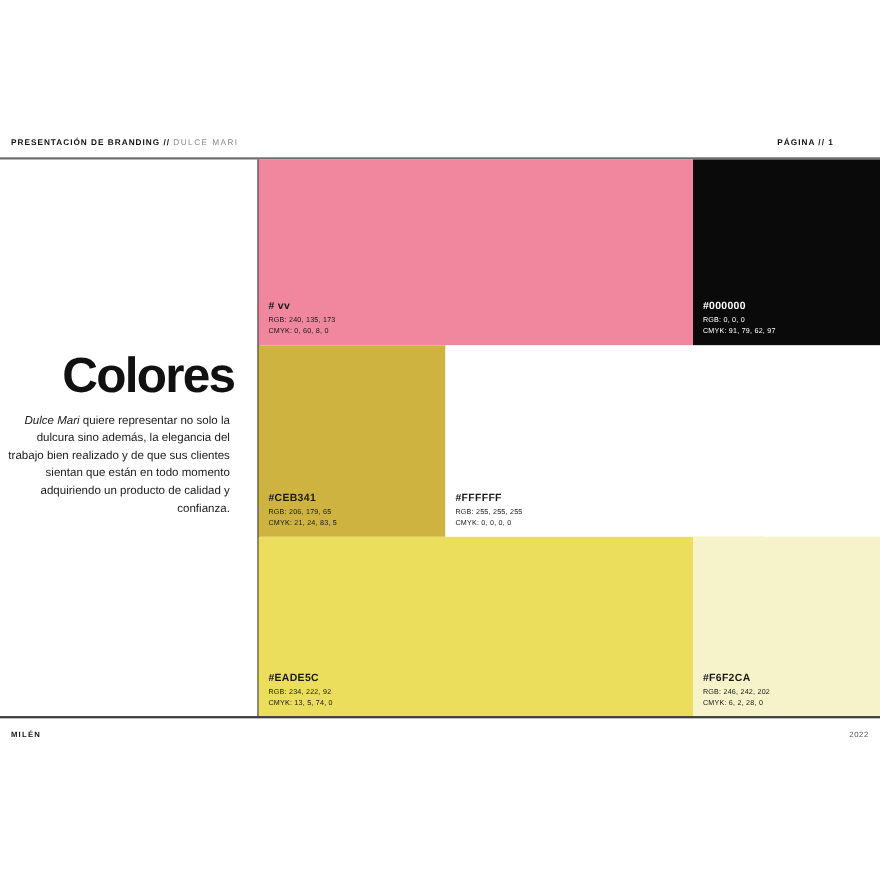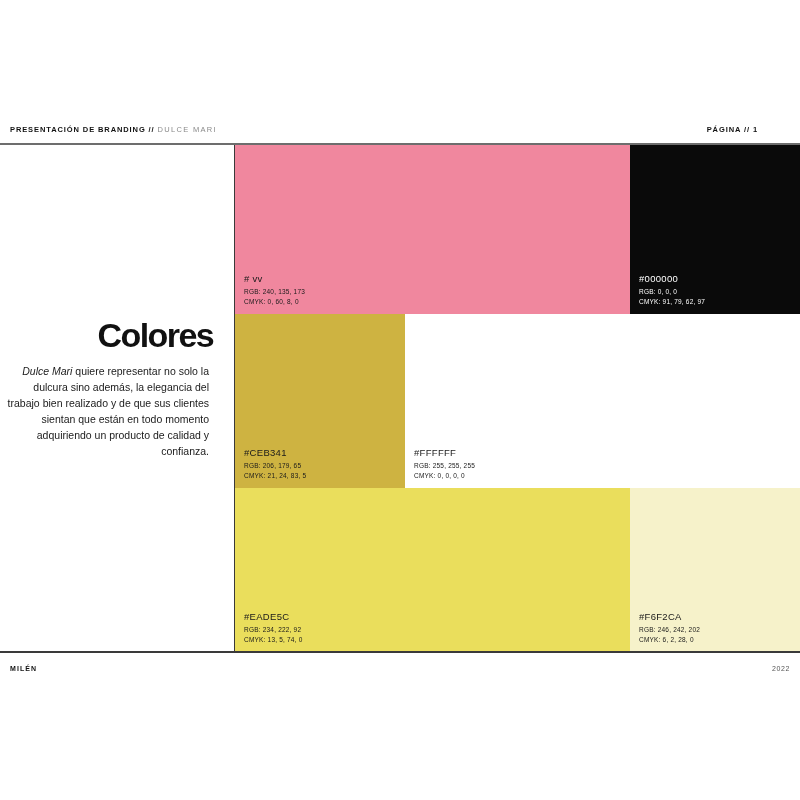--- a/index.html
+++ b/index.html
@@ -83,21 +83,21 @@
     box-sizing: border-box;
   }
   .swatch .label {
     position: absolute;
     left: 9px;
     bottom: 8px;
     line-height: 1.25;
   }
   .swatch .hex {
     font-size: 9.5px;
-    font-weight: normal;
+    font-weight: bold;
     letter-spacing: 0.3px;
     margin-bottom: 2px;
   }
   .swatch .rgb,
   .swatch .cmyk {
     font-size: 6.5px;
     letter-spacing: 0.2px;
     line-height: 1.45;
   }
 
@@ -128,21 +128,21 @@
 
   
   .left-col {
     position: absolute;
     left: 0px;
     top: 318px;
     width: 213px;
     text-align: right;
   }
   .title {
-    font-size: 34px;
+    font-size: 45px;
     font-weight: bold;
     letter-spacing: -1.6px;
     line-height: 1;
     color: #111111;
     margin: 0 0 12px 0;
   }
   .body-text {
     font-size: 10.5px;
     line-height: 1.52;
     color: #1a1a1a;

